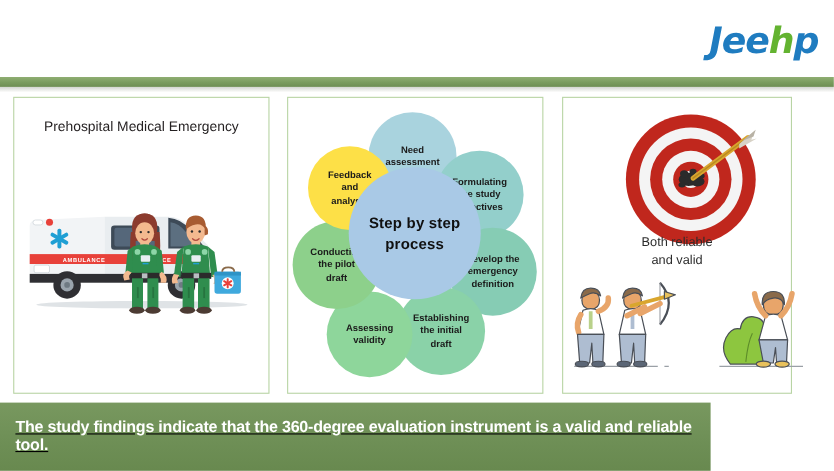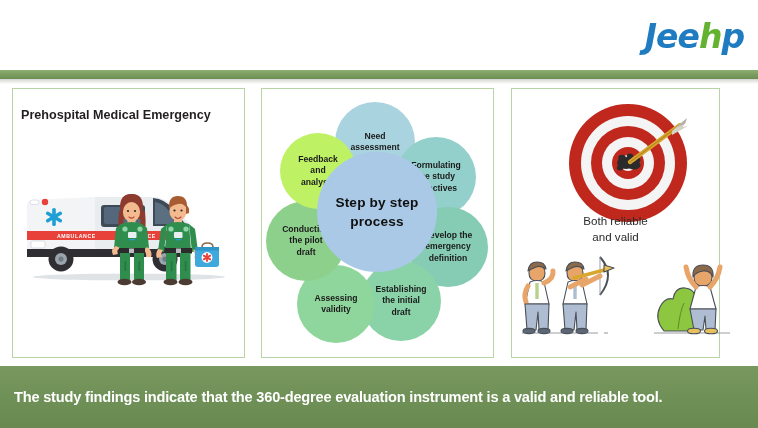--- a/index.html
+++ b/index.html
@@ -43,21 +43,21 @@
     position:absolute;top:88px;height:270px;
     background:#ffffff;border:1.4px solid #b8d4a4;
     box-sizing:border-box;
   }
   #panel-left{left:12px;width:233px;}
   #panel-center{left:261px;width:233px;}
   #panel-right{left:511px;width:209px;}
 
   .panel-heading{
     position:absolute;left:8px;right:8px;top:18px;
-    text-align:left;font-size:12.6px;font-weight:bold;
+    text-align:center;font-size:12.6px;font-weight:normal;
     color:#231f20;line-height:17px;
   }
 
   
   .amb-scene{position:absolute;left:0;top:72px;width:233px;height:125px;}
 
   
   .flower{position:absolute;left:0;top:0;width:233px;height:270px;}
 
   .petal{
@@ -76,23 +76,23 @@
   
   .target-wrap{position:absolute;left:0;top:12px;width:233px;height:125px;}
   .reliable-text{
     position:absolute;left:8px;right:8px;top:124px;
     text-align:center;font-size:11.6px;color:#2b2b2b;line-height:16px;
   }
   .people-row{position:absolute;left:0;top:162px;width:233px;height:92px;}
 
   
   .footer{
-    position:absolute;left:0;top:366px;width:758px;height:62px;
+    position:absolute;left:0;top:366px;width:646px;height:62px;
     background:linear-gradient(180deg,#78985f 0%,#6f9057 50%,#68894f 100%);
-    display:flex;align-items:center;
+    display:flex;align-items:center;text-decoration:underline;
   }
   .footer-text{
     width:100%;padding:0 14px;box-sizing:border-box;
     color:#ffffff;font-size:14.6px;font-weight:bold;
     letter-spacing:-0.2px;
   }
 </style>
 </head>
 <body>
 
@@ -269,21 +269,21 @@
       </div>
 
       <div class="petal" style="left:4px;top:112px;width:80px;height:80px;background:#8dd08b;">
         <div>
           <div>Conducting</div>
           <div>the pilot</div>
           <div>draft</div>
         </div>
       </div>
 
-      <div class="petal" style="left:18px;top:44px;width:76px;height:76px;background:#bef264;">
+      <div class="petal" style="left:18px;top:44px;width:76px;height:76px;background:#fde047;">
         <div>
           <div>Feedback</div>
           <div>and</div>
           <div>analysis</div>
         </div>
       </div>
 
       <div class="core" style="left:55px;top:63px;width:120px;height:120px;background:#a9c9e6;">
         <div>
           <div>Step by step</div>

